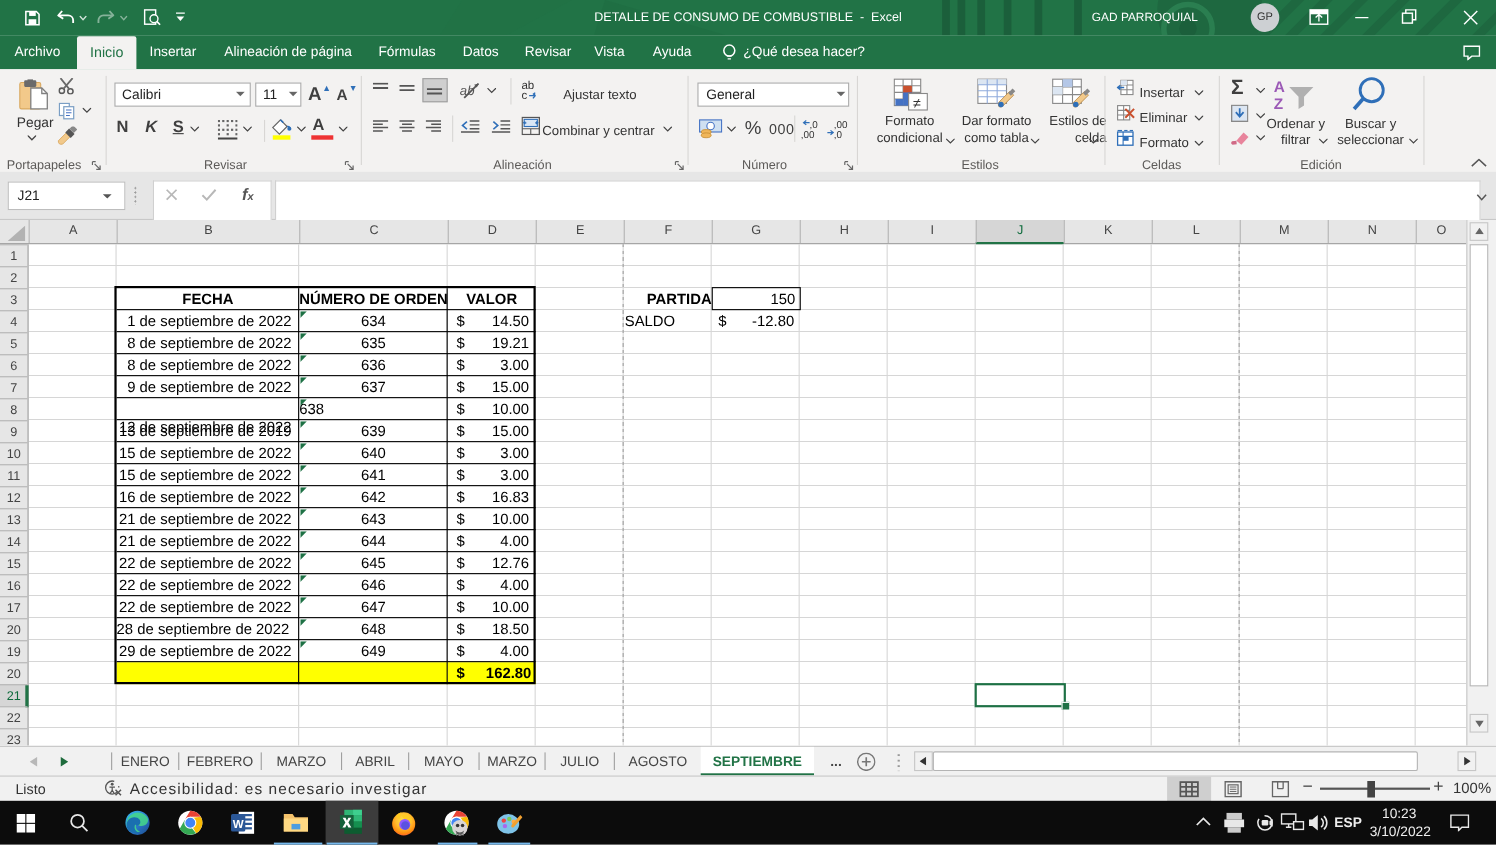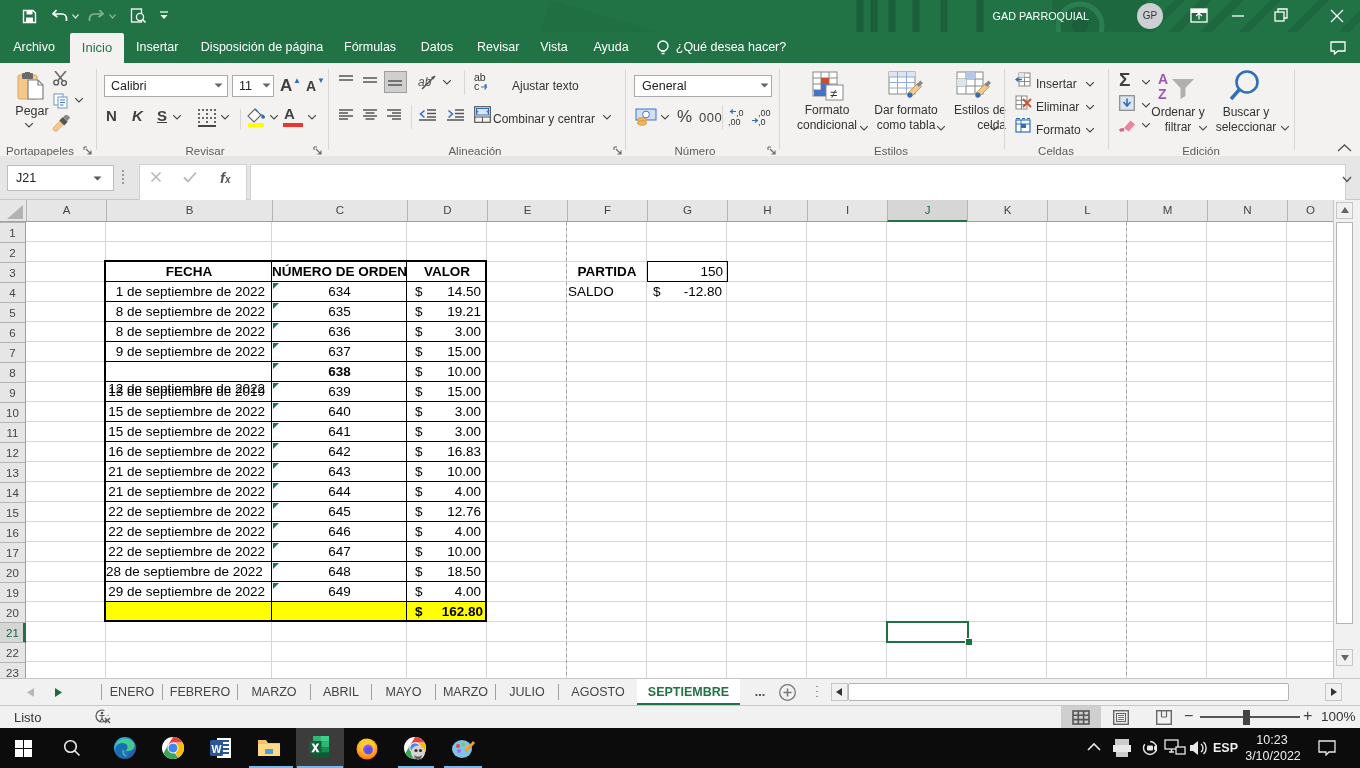--- a/index.html
+++ b/index.html
@@ -110,20 +110,21 @@
     </svg>
   <svg class="abs" style="left:130px;top:8px" width="17" height="17" viewBox="0 0 17 17">
     <rect x="1.5" y="1" width="10" height="13" fill="none" stroke="#fff" stroke-width="1.3"></rect>
     <circle cx="10" cy="9" r="3.6" fill="#217346" stroke="#fff" stroke-width="1.3"></circle>
     <line x1="12.5" y1="11.5" x2="15.5" y2="14.5" stroke="#fff" stroke-width="1.6"></line>
   </svg>
   <svg class="abs" style="left:159px;top:11px" width="10" height="9" viewBox="0 0 10 9">
     <line x1="1" y1="1" x2="9" y2="1" stroke="#fff" stroke-width="1.2"></line>
     <path d="M1.5 4 L5 8 L8.5 4" fill="#fff"></path>
   </svg>
+  <div id="titletext">DETALLE DE CONSUMO DE COMBUSTIBLE&nbsp; - &nbsp;Excel</div>
   <div id="account">GAD PARROQUIAL</div>
   <div id="gpcircle">GP</div>
   <svg class="winbtn" style="right:138px" viewBox="0 0 46 32">
     <rect x="15" y="9" width="16" height="13" fill="none" stroke="#fff" stroke-width="1.3"></rect>
     <rect x="15" y="9" width="16" height="4" fill="#fff"></rect>
     <path d="M23 13.5 v6 M20 16 l3 -2.8 3 2.8" stroke="#fff" stroke-width="1.2" fill="none"></path>
   </svg>
   <svg class="winbtn" style="right:99px" viewBox="0 0 46 32">
       <line x1="17" y1="16" x2="29" y2="16" stroke="#fff" stroke-width="1.3"></line>
     </svg>
@@ -132,21 +133,21 @@
     <path d="M20 12 v-3 h9 v9 h-3" fill="none" stroke="#fff" stroke-width="1.3"></path>
   </svg>
   <svg class="winbtn" style="right:0" viewBox="0 0 46 32">
       <path d="M17 10 L29 22 M29 10 L17 22" stroke="#fff" stroke-width="1.3"></path>
     </svg>
 </div>
 <div id="menubar">
   <div class="mtab" style="left:13px;width:42px;">Archivo</div>
   <div id="inicio-tab">Inicio</div>
   <div class="mtab" style="left:136px;width:42px;">Insertar</div>
-  <div class="mtab" style="left:199px;width:126px;">Disposición de página</div>
+  <div class="mtab" style="left:199px;width:126px;">Alineación de página</div>
   <div class="mtab" style="left:344px;width:52px;">Fórmulas</div>
   <div class="mtab" style="left:419px;width:36px;">Datos</div>
   <div class="mtab" style="left:477px;width:40px;">Revisar</div>
   <div class="mtab" style="left:539px;width:30px;">Vista</div>
   <div class="mtab" style="left:592px;width:38px;">Ayuda</div>
   <svg class="abs" style="left:655px;top:7px" width="16" height="18" viewBox="0 0 16 18">
     <circle cx="8" cy="7" r="5" fill="none" stroke="#fff" stroke-width="1.4"></circle>
     <path d="M6 12 h4 M6.5 14.5 h3" stroke="#fff" stroke-width="1.3"></path>
   </svg>
   <div class="mtab" style="left:672px;width:118px;">¿Qué desea hacer?</div>
@@ -562,21 +563,21 @@
     <div class="abs" style="left:80px;top:319px;width:381px;height:1px;background:#000;z-index:3;"></div>
     <div class="abs" style="left:80px;top:339px;width:381px;height:1px;background:#000;z-index:3;"></div>
     <div class="abs" style="left:80px;top:359px;width:381px;height:1px;background:#000;z-index:3;"></div>
     <div class="abs" style="left:80px;top:379px;width:381px;height:1px;background:#000;z-index:3;"></div>
 
     <div class="abs" style="left:80px;top:380px;width:301px;height:20px;background:#ffff00;"></div>
     <div class="abs" style="left:381px;top:380px;width:80px;height:20px;background:#ffff00;"></div>
     <div class="cell abs" style="left:389px;top:380px;font-weight:bold;z-index:4;">$</div>
     <div class="cell abs" style="left:381px;top:380px;width:76px;text-align:right;font-weight:bold;z-index:4;">162.80</div>
 
-    <div class="cell abs" style="left:541px;top:40px;width:80px;text-align:center;font-weight:bold;">PARTIDA</div>
+    <div class="cell abs" style="left:541px;top:40px;width:80px;text-align:right;font-weight:bold;">PARTIDA</div>
     <div class="abs" style="left:621px;top:39px;width:81px;height:21px;border:1px solid #000;"></div>
     <div class="cell abs" style="left:621px;top:40px;width:76px;text-align:right;">150</div>
     <div class="cell abs" style="left:542px;top:60px;">SALDO</div>
     <div class="cell abs" style="left:627px;top:60px;">$</div>
     <div class="cell abs" style="left:621px;top:60px;width:75px;text-align:right;">-12.80</div>
 
     <div class="cell" style="left:80px;top:40px;width:166px;text-align:center;font-weight:bold;">FECHA</div>
     <div class="cell" style="left:246px;top:40px;width:135px;text-align:center;font-weight:bold;">NÚMERO DE ORDEN</div>
     <div class="cell" style="left:381px;top:40px;width:80px;text-align:center;font-weight:bold;">VALOR</div>
     <div class="cell" style="left:80px;top:60px;width:159px;text-align:right;">1 de septiembre de 2022</div>
@@ -601,21 +602,21 @@
         <polygon points="0,0 6,0 0,6" fill="#1e7145"></polygon>
       </svg>
     <div class="cell" style="left:80px;top:120px;width:159px;text-align:right;">9 de septiembre de 2022</div>
     <div class="cell" style="left:246px;top:120px;width:135px;text-align:center;">637</div>
     <div class="cell" style="left:389px;top:120px;">$</div>
     <div class="cell" style="left:381px;top:120px;width:74px;text-align:right;">15.00</div>
     <svg class="abs" style="left:247px;top:121px" width="6" height="6" viewBox="0 0 6 6">
         <polygon points="0,0 6,0 0,6" fill="#1e7145"></polygon>
       </svg>
     <div class="cell" style="left:80px;top:140px;width:159px;text-align:right;margin-top:17px;">12 de septiembre de 2022</div>
-    <div class="cell" style="left:246px;top:140px;width:135px;text-align:center;font-weight:bold;">638</div>
+    <div class="cell" style="left:246px;top:140px;width:135px;">638</div>
     <div class="cell" style="left:389px;top:140px;">$</div>
     <div class="cell" style="left:381px;top:140px;width:74px;text-align:right;">10.00</div>
     <svg class="abs" style="left:247px;top:141px" width="6" height="6" viewBox="0 0 6 6">
         <polygon points="0,0 6,0 0,6" fill="#1e7145"></polygon>
       </svg>
     <div class="cell" style="left:80px;top:160px;width:159px;text-align:right;">13 de septiembre de 2019</div>
     <div class="cell" style="left:246px;top:160px;width:135px;text-align:center;">639</div>
     <div class="cell" style="left:389px;top:160px;">$</div>
     <div class="cell" style="left:381px;top:160px;width:74px;text-align:right;">15.00</div>
     <svg class="abs" style="left:247px;top:161px" width="6" height="6" viewBox="0 0 6 6">
@@ -748,20 +749,21 @@
     </svg>
 </div>
 <div id="statusbar">
   <div class="abs" style="left:14px;top:4px;">Listo</div>
   <svg class="abs" style="left:95px;top:3px" width="17" height="16" viewBox="0 0 17 16">
     <circle cx="7" cy="7" r="6" fill="none" stroke="#555" stroke-width="1.2" stroke-dasharray="26 6" stroke-dashoffset="-4"></circle>
     <circle cx="7" cy="4" r="1.3" fill="#555"></circle>
     <path d="M4.5 6.5 h5 M7 6.5 v3 M7 9.5 l-2 3 M7 9.5 l2 3" stroke="#555" stroke-width="1.1" fill="none"></path>
     <path d="M10 9 l5 5 M15 9 l-5 5" stroke="#555" stroke-width="1.4"></path>
   </svg>
+  <div class="abs" style="left:118px;top:3px;font-size:14px;letter-spacing:1px;">Accesibilidad: es necesario investigar</div>
   <div class="abs" style="left:1061px;top:0px;width:40px;height:23px;background:#cfcfcf;"></div>
   <svg class="abs" style="left:1072px;top:4px" width="18" height="15" viewBox="0 0 18 15">
       <g stroke="#555" stroke-width="1.6" fill="none">
         <rect x="1" y="1" width="16" height="13"></rect>
         <path d="M1 5.3 h16 M1 9.6 h16 M6.3 1 v13 M11.6 1 v13"></path>
       </g>
     </svg>
   <svg class="abs" style="left:1113px;top:4px" width="16" height="15" viewBox="0 0 16 15">
       <rect x="0.7" y="0.7" width="14.6" height="13.6" fill="none" stroke="#666" stroke-width="1.4"></rect>
       <rect x="3.5" y="3.5" width="9" height="8" fill="none" stroke="#666" stroke-width="1.1"></rect>

